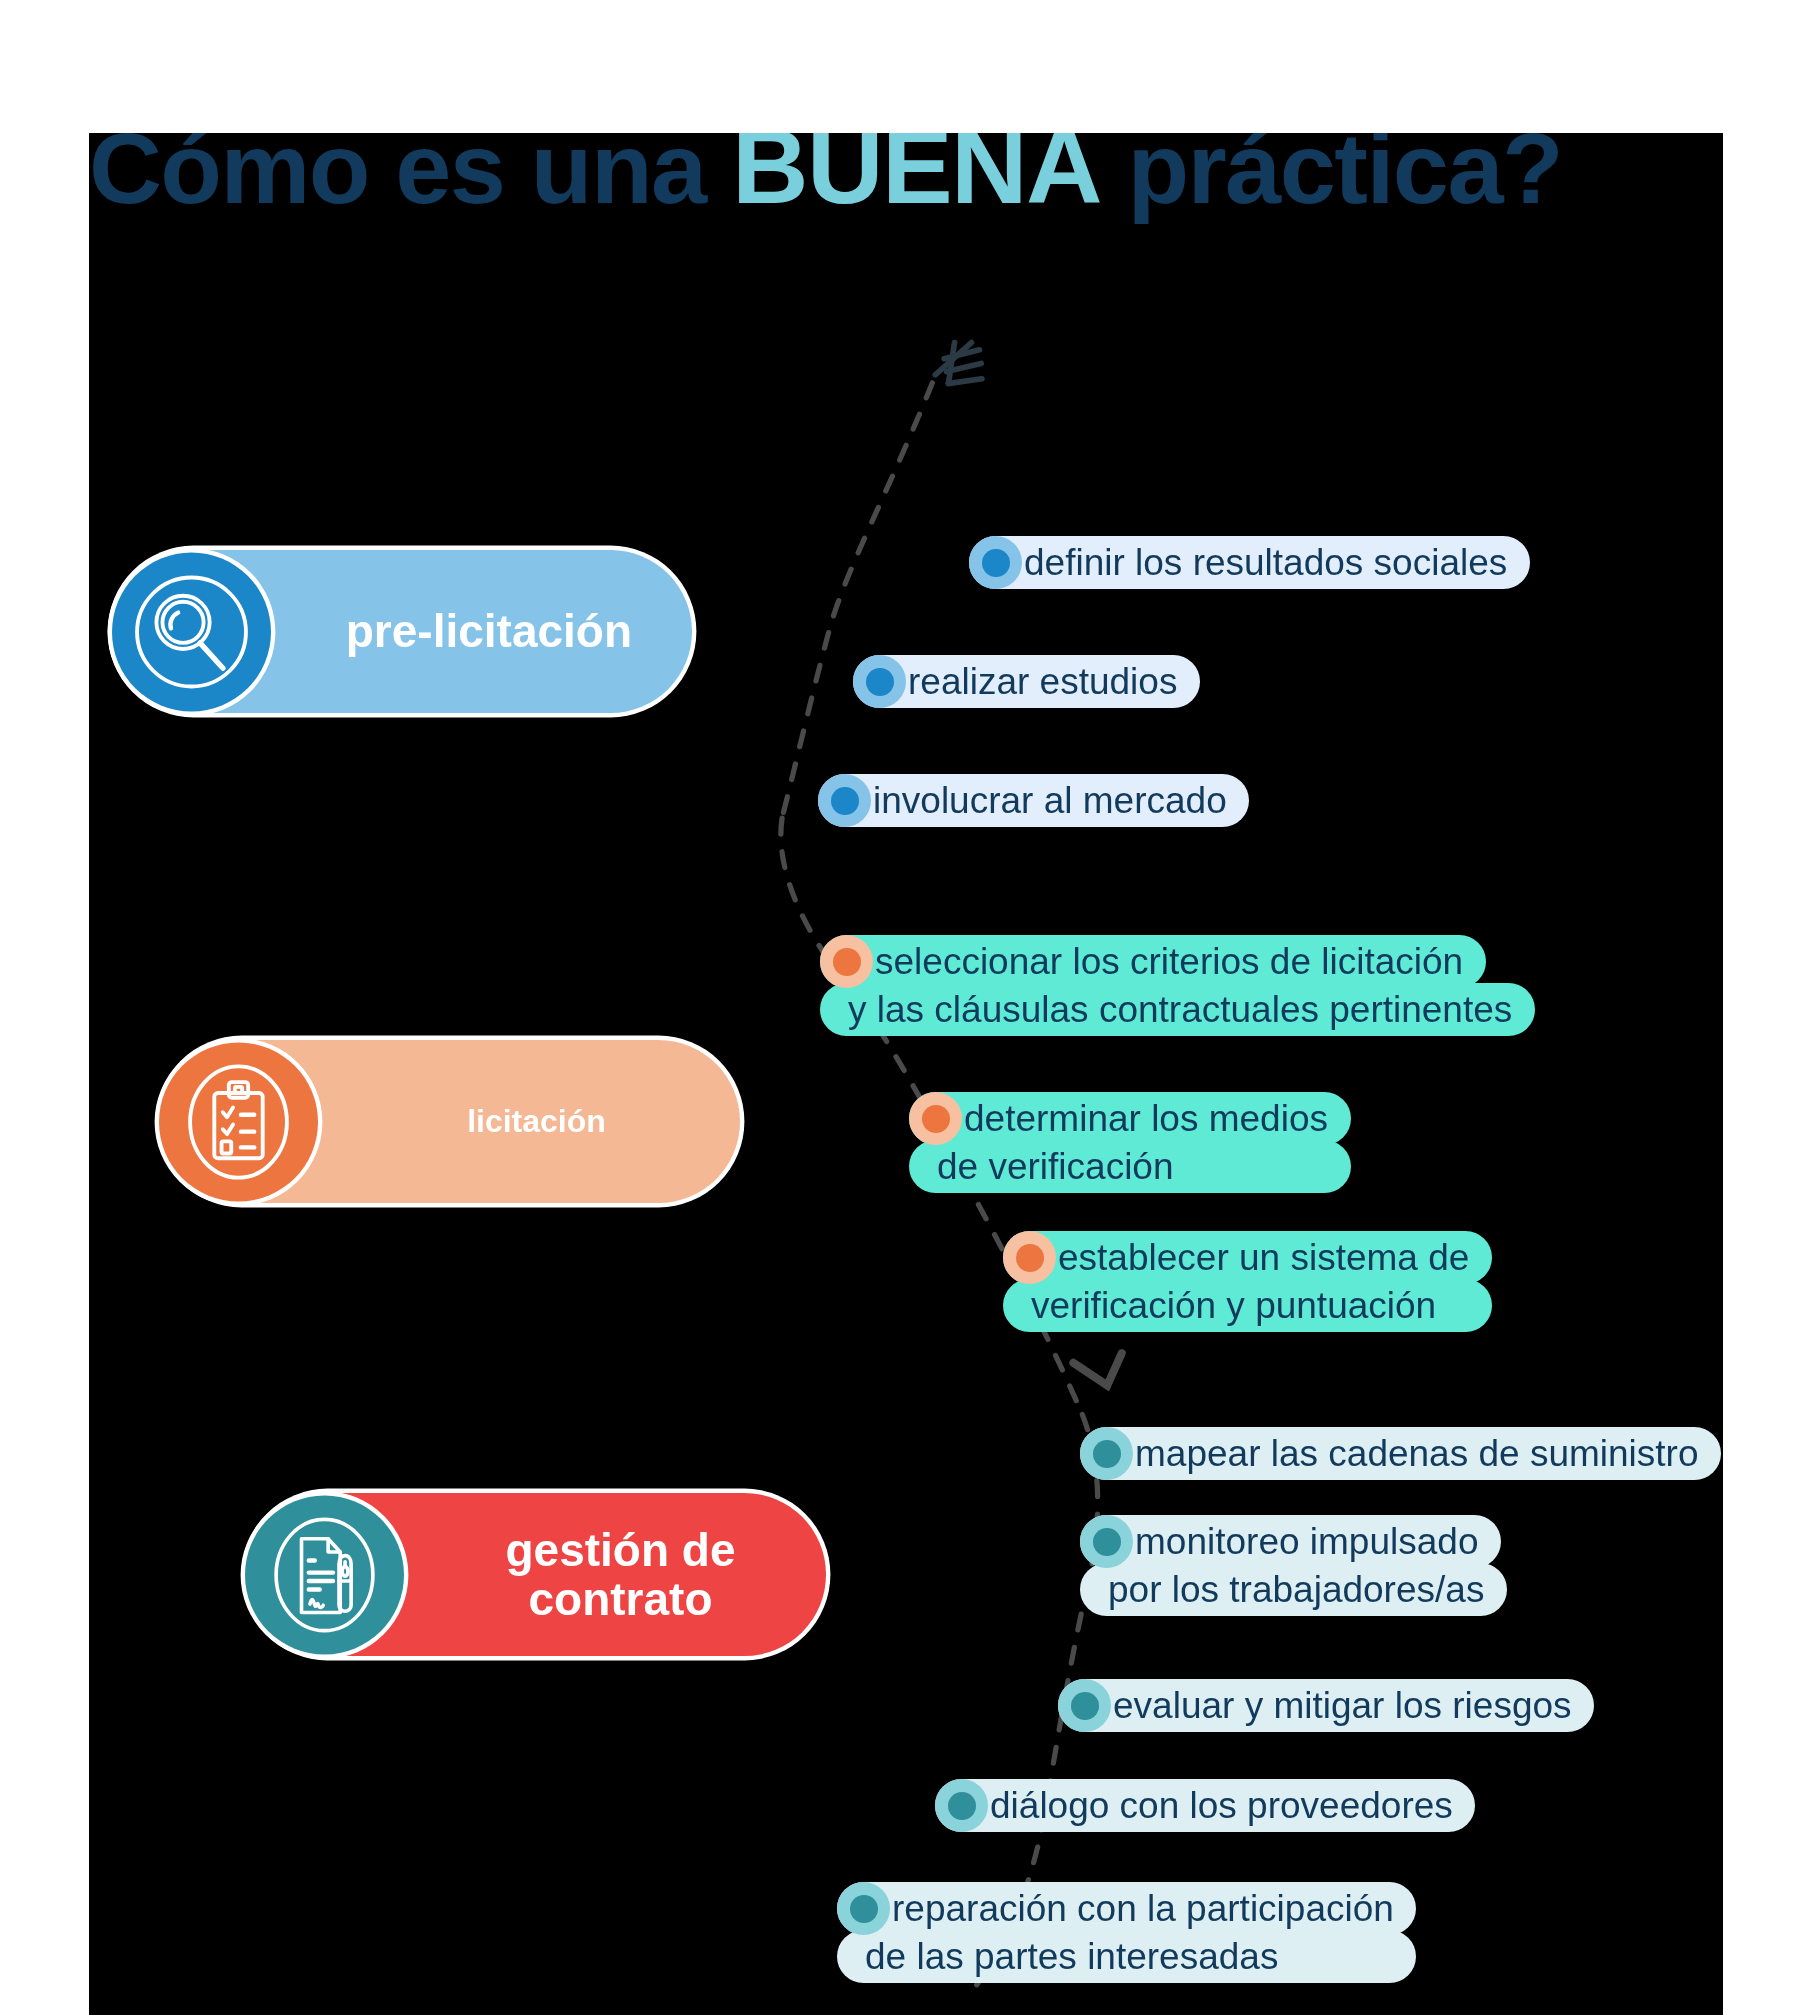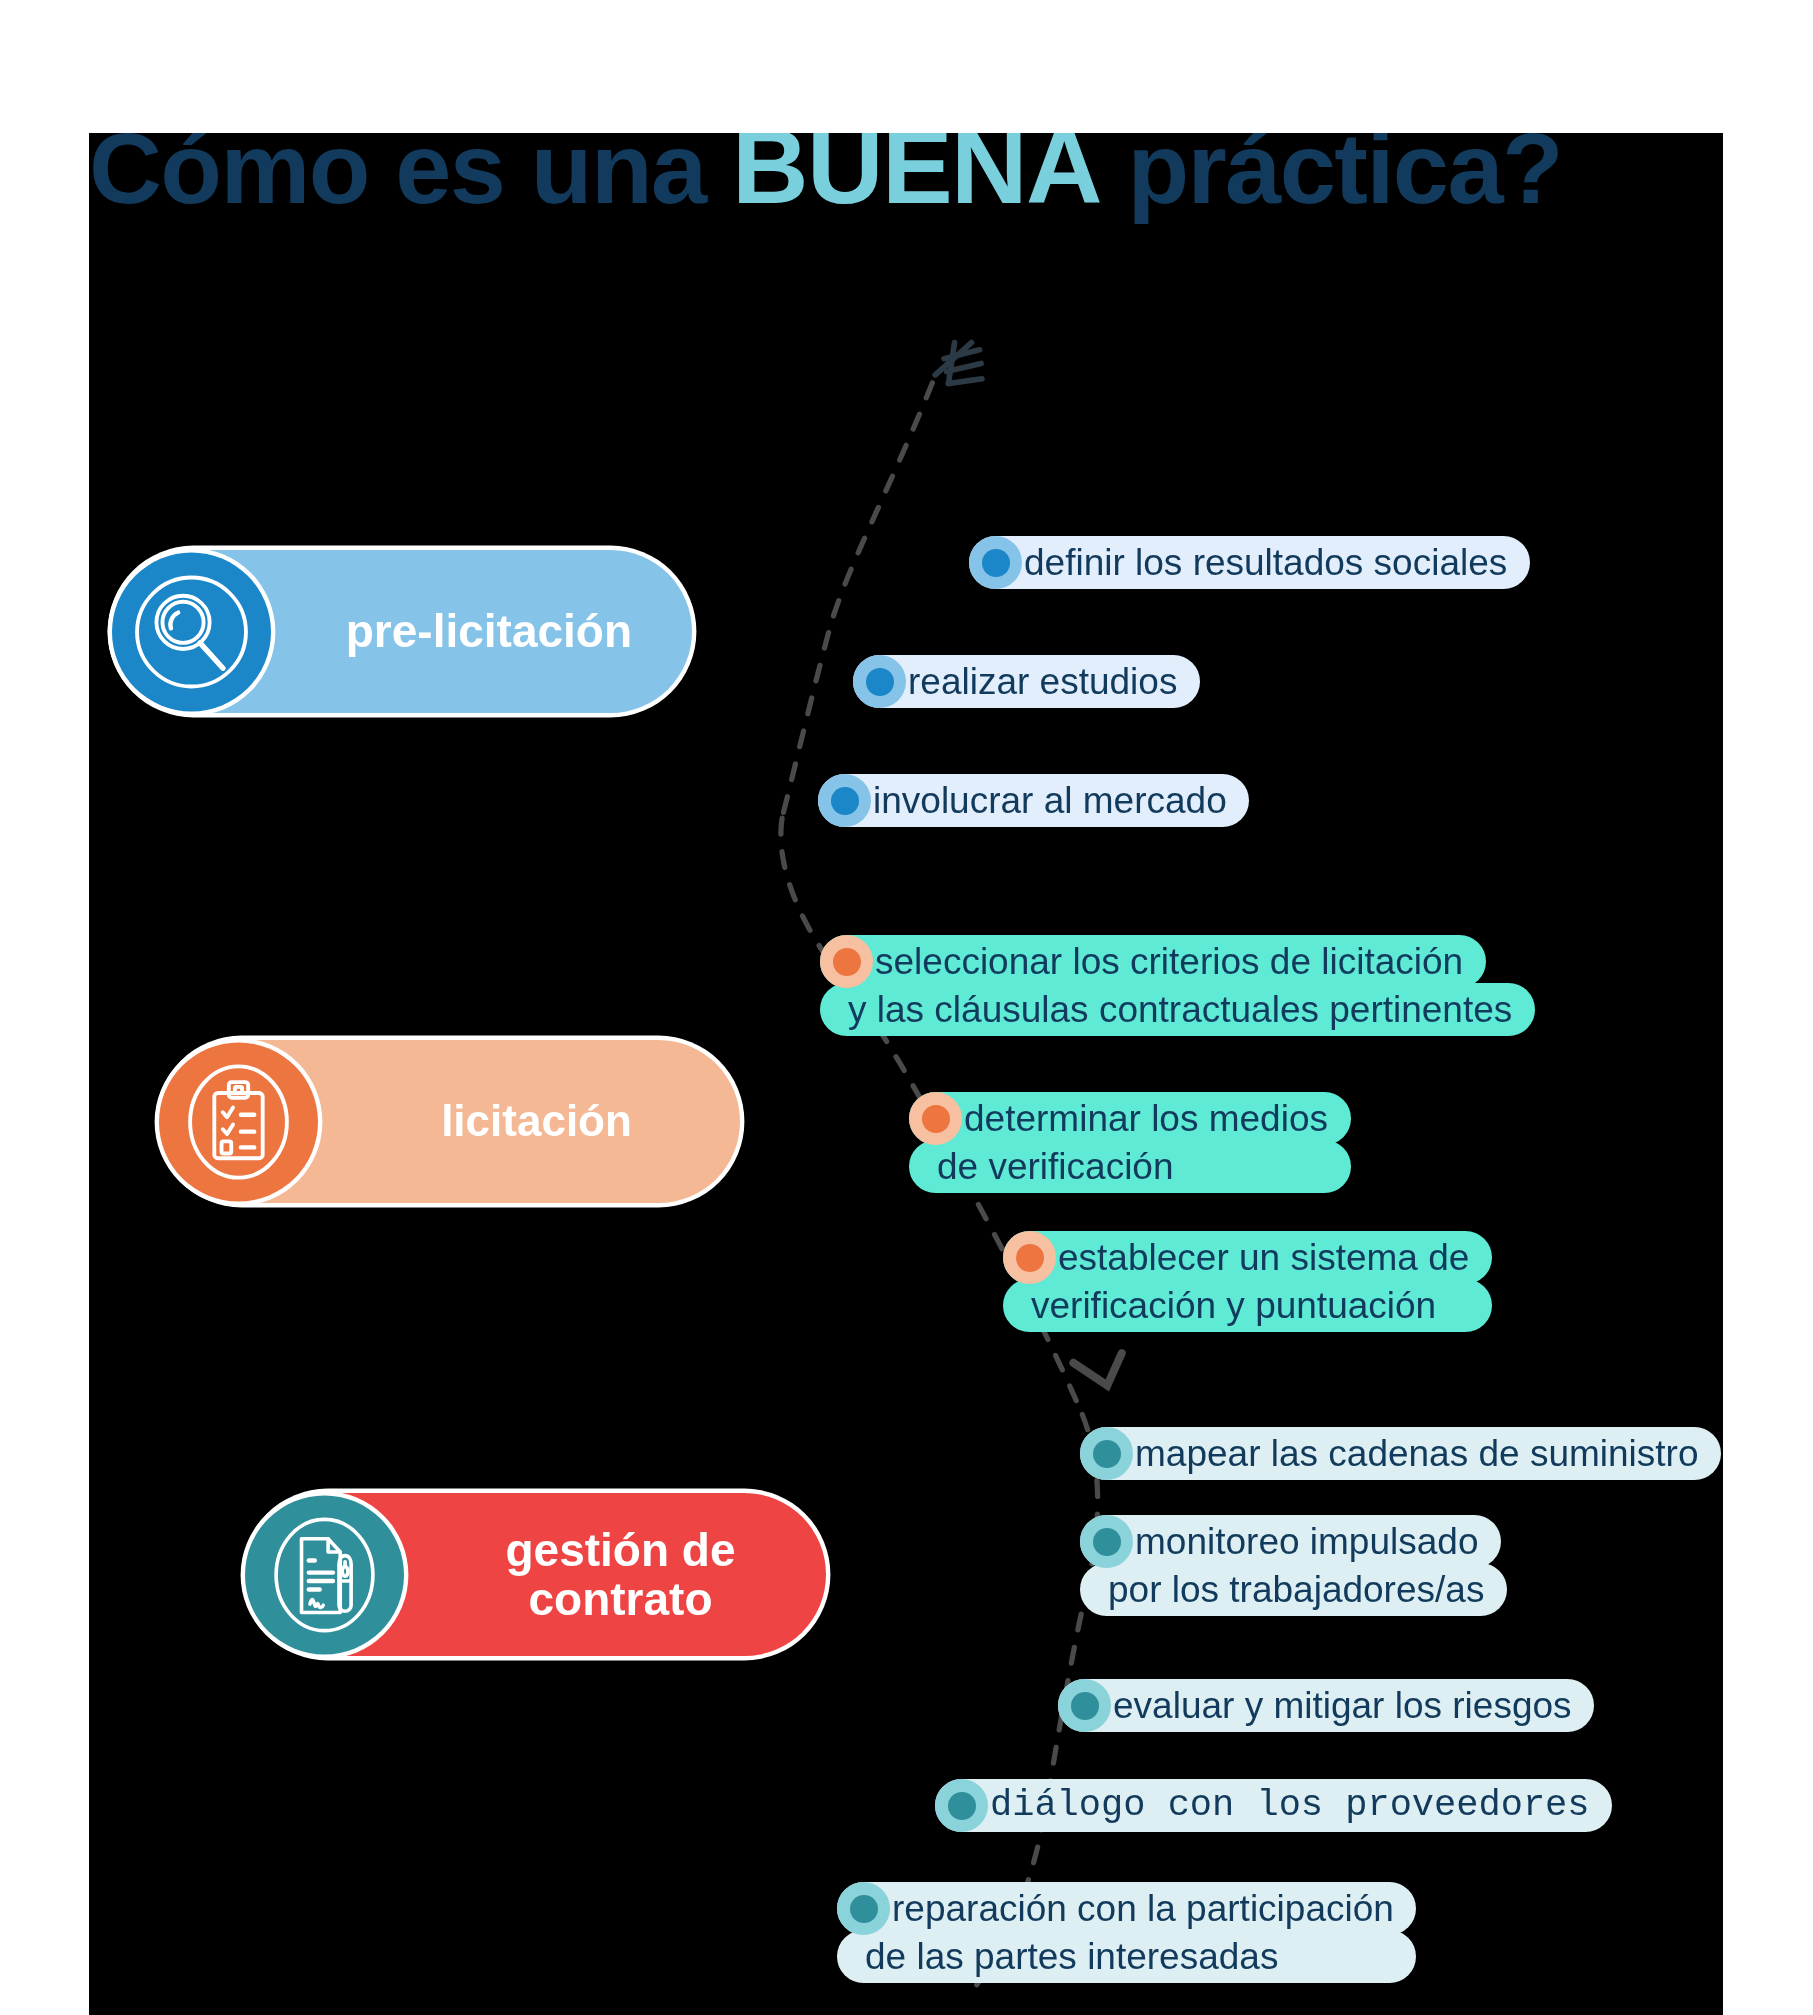--- a/index.html
+++ b/index.html
@@ -41,21 +41,21 @@
     color:#ffffff;font-weight:bold;line-height:1.06;
     text-align:center;white-space:pre-line;
   }
 
   #stage-pre{left:23.4px;top:417px;width:580px;height:163px;background:#85c3e8;}
   #stage-pre .disc{width:159px;height:159px;background:#1b86c8;}
   #stage-pre .stage-label{position:absolute;left:173px;right:0;font-size:46px;}
 
   #stage-lic{left:71px;top:907px;width:580px;height:163px;background:#f5b894;}
   #stage-lic .disc{width:159px;height:159px;background:#ed7540;}
-  #stage-lic .stage-label{position:absolute;left:173px;right:0;font-size:44px;}
+  #stage-lic .stage-label{position:absolute;left:173px;right:0;font-size:32px;}
 
   #stage-ges{left:157px;top:1360px;width:580px;height:163px;background:#ef4444;}
   #stage-ges .disc{width:159px;height:159px;background:#2f8f9b;}
   #stage-ges .stage-label{position:absolute;left:169px;right:0;font-size:46px;}
 
   
   .step{position:absolute;}
   .step .marker{
     position:absolute;left:0;top:0;width:53px;height:53px;border-radius:50%;
     display:flex;align-items:center;justify-content:center;z-index:3;
@@ -243,21 +243,21 @@
         </div>
     </div>
 
     <div class="step v-teal" style="left:969px;top:1546px;">
       <div class="marker">
           <i></i>
         </div>
       <div class="bar">evaluar y mitigar los riesgos</div>
     </div>
 
-    <div class="step v-teal" style="left:846px;top:1646px;font-family:Liberation Mono, monospace;">
+    <div class="step v-teal" style="left:846px;top:1646px;">
       <div class="marker">
           <i></i>
         </div>
       <div class="bar">diálogo con los proveedores</div>
     </div>
 
     <div class="step v-teal" style="left:748px;top:1749px;">
       <div class="marker">
           <i></i>
         </div>

